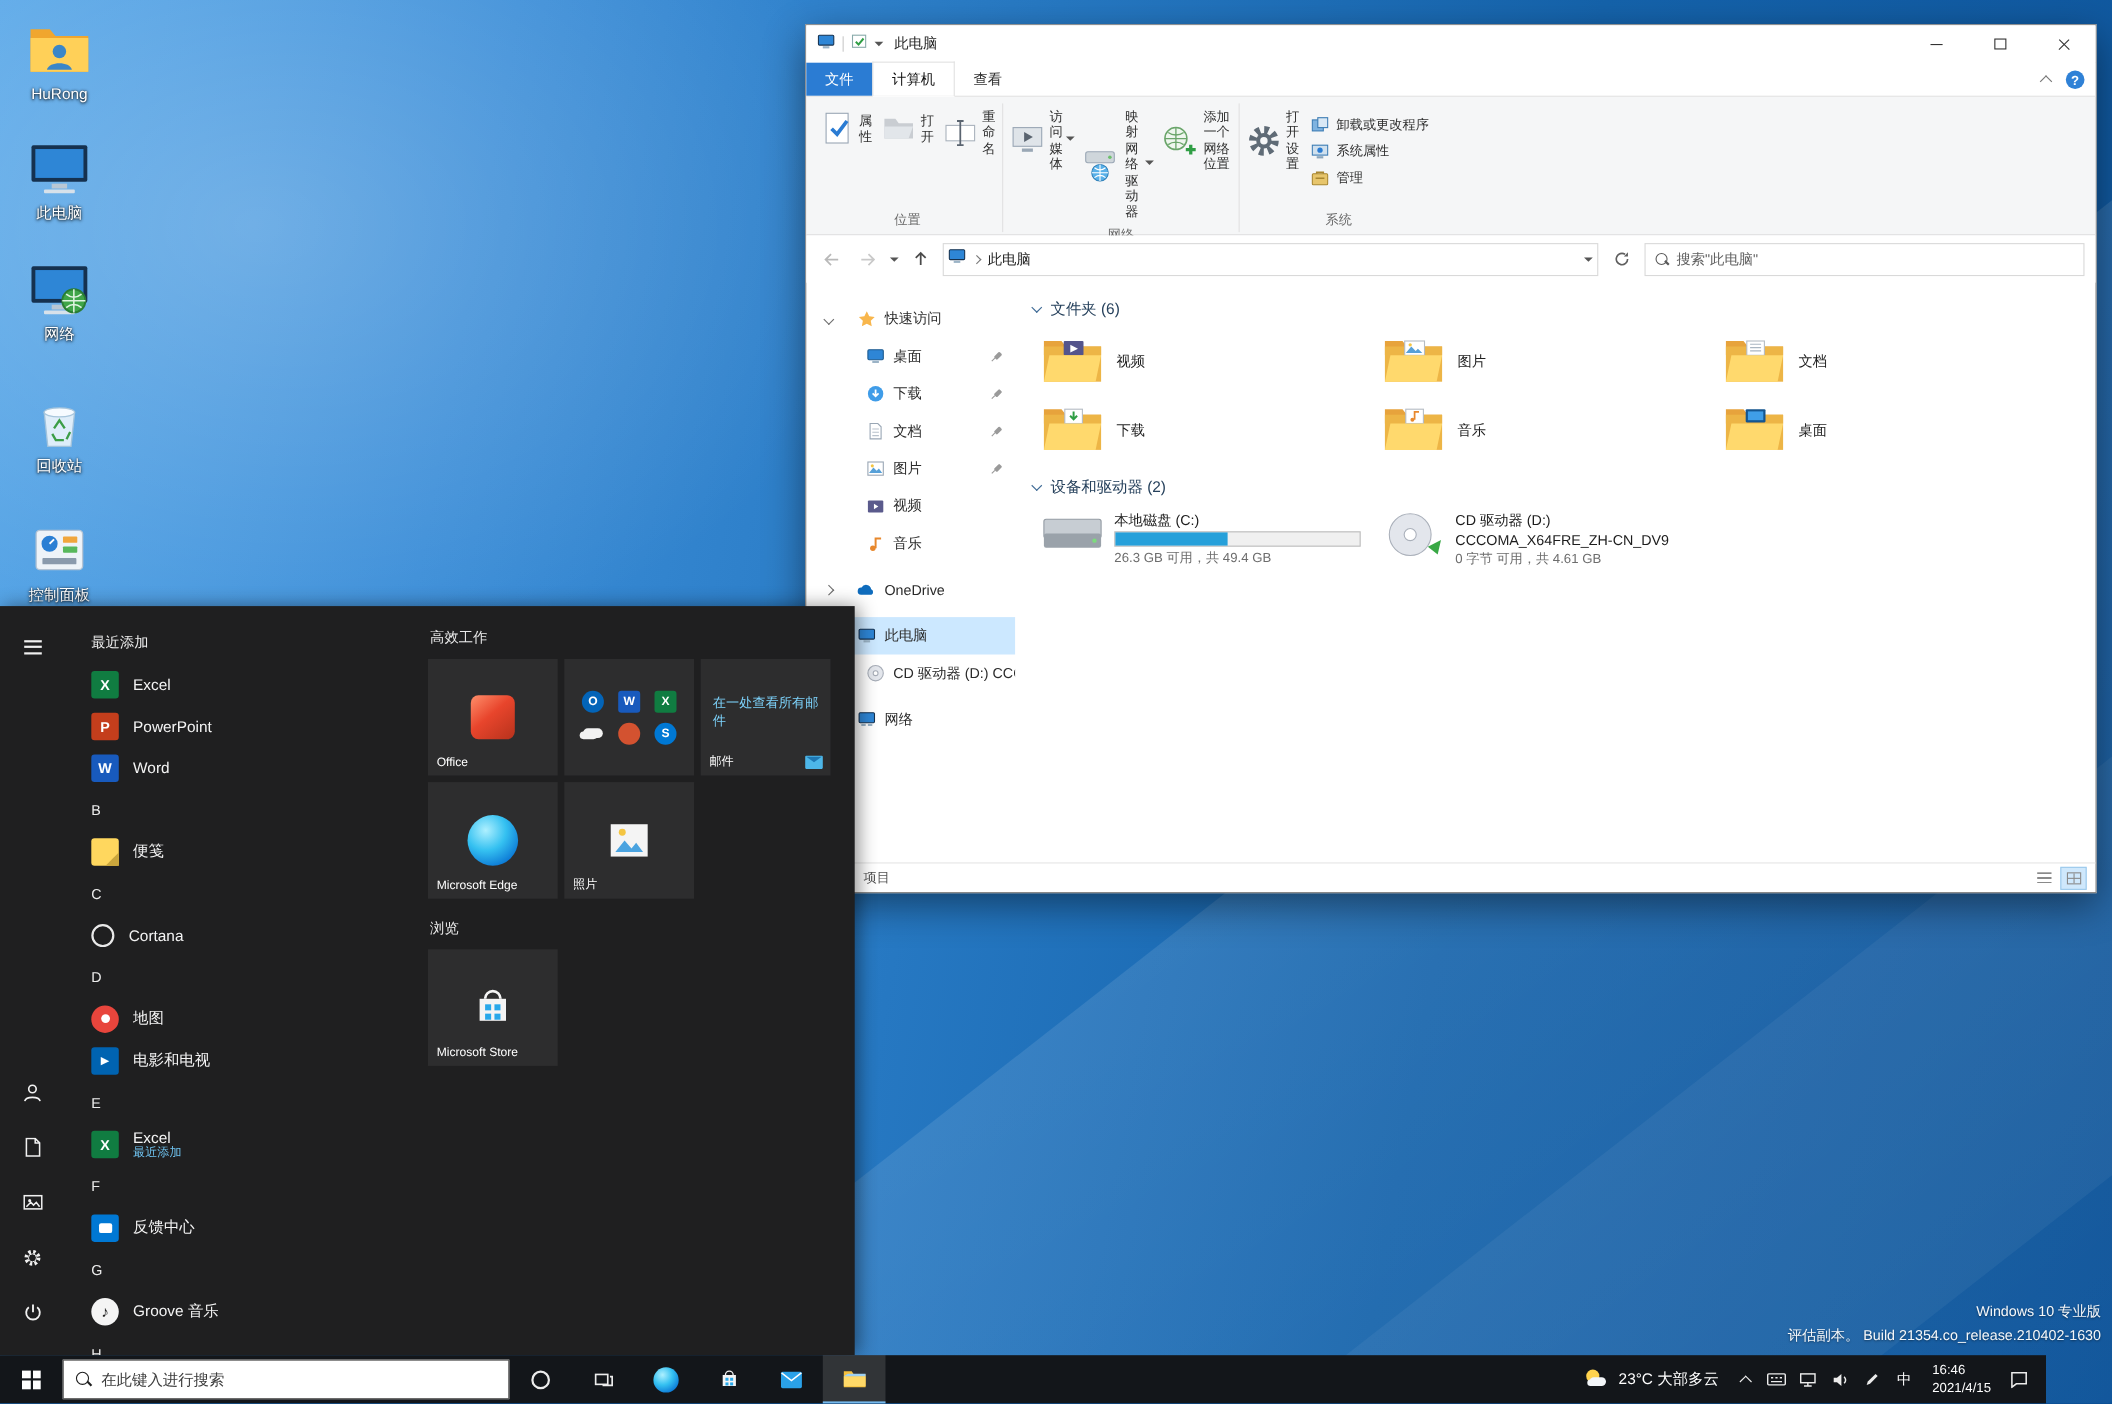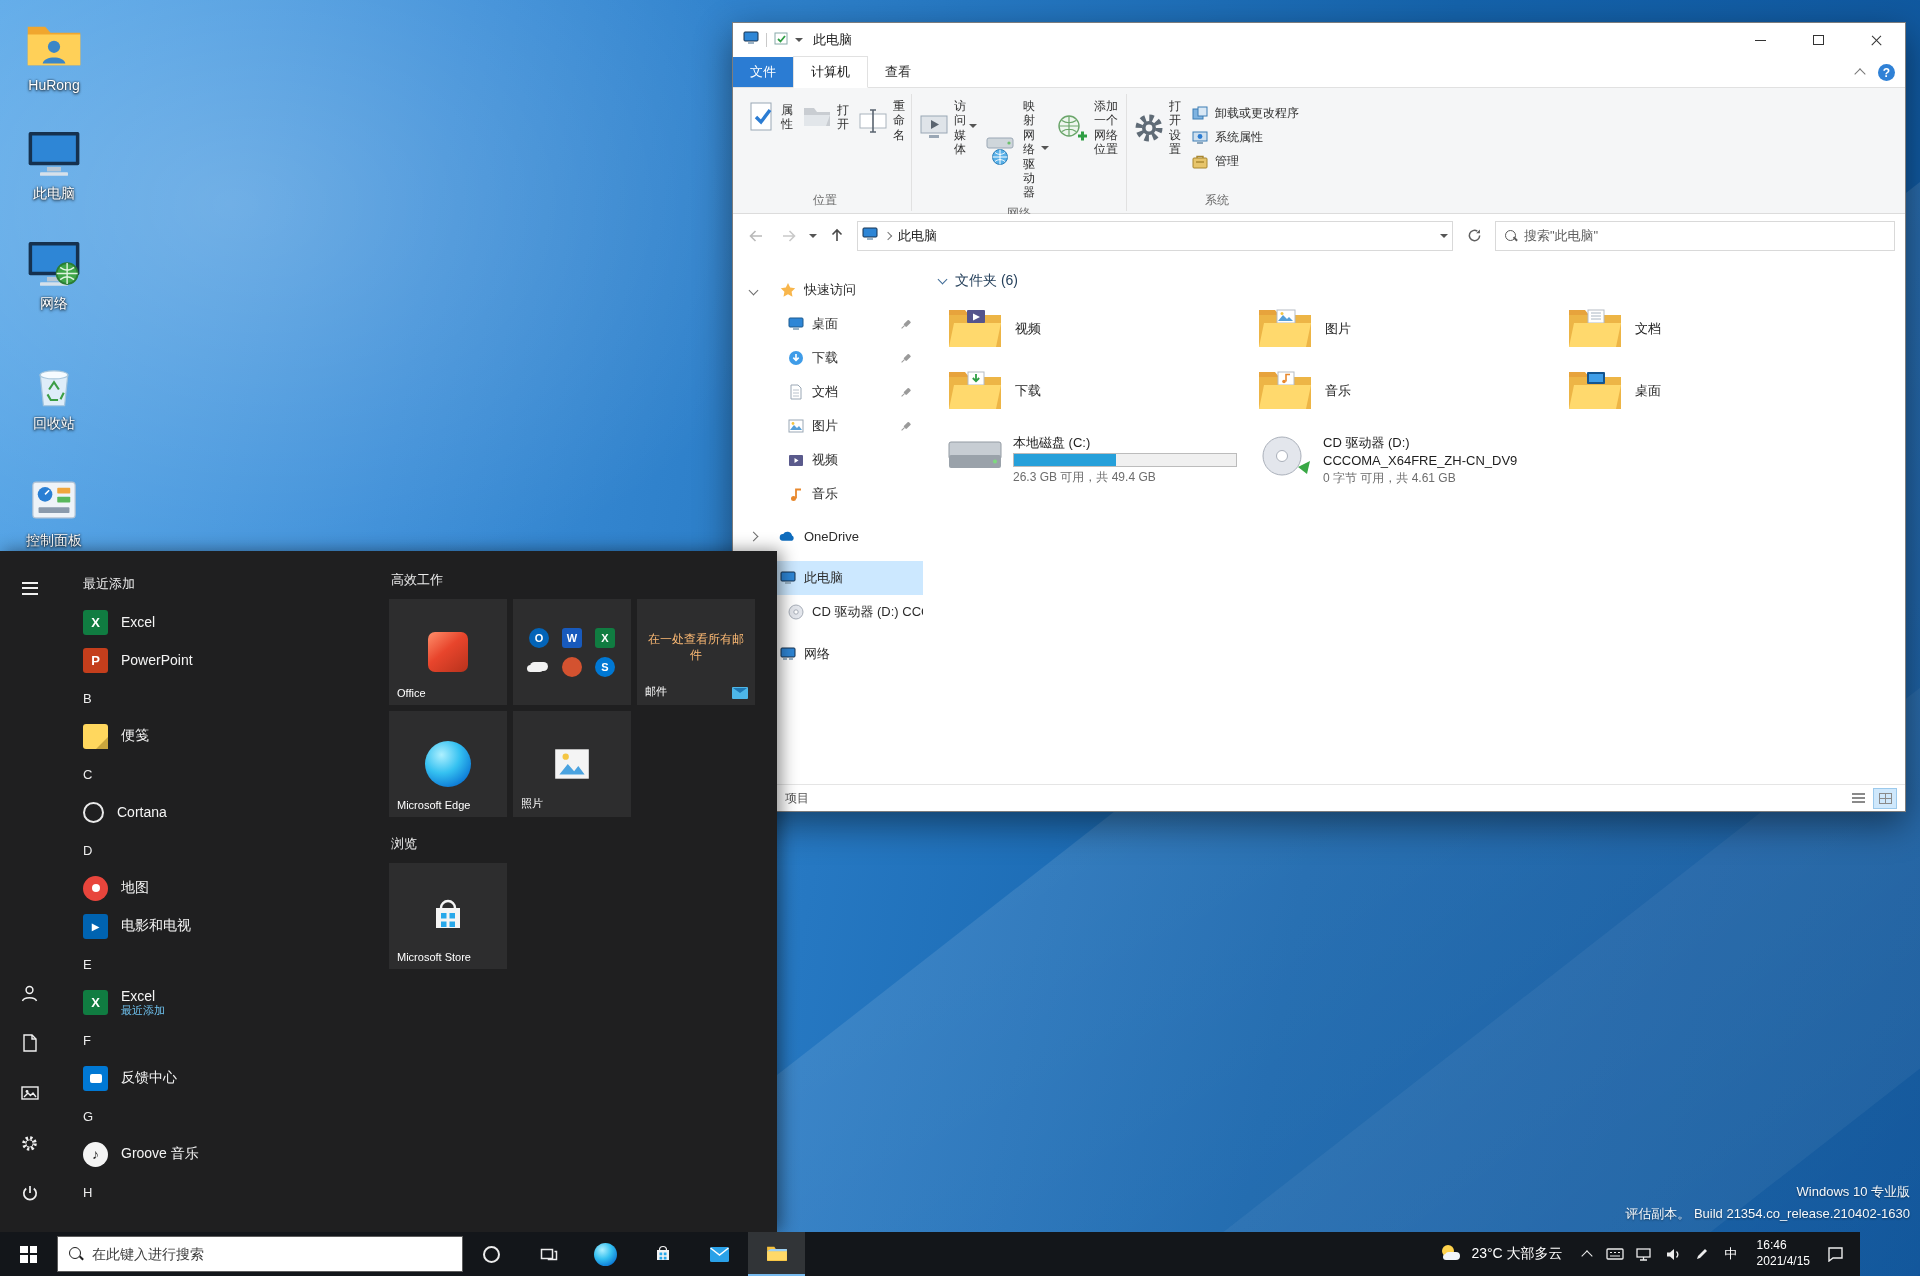--- a/index.html
+++ b/index.html
@@ -147,21 +147,21 @@
 .edge-logo{width:46px;height:46px;border-radius:50%;background:radial-gradient(circle at 36% 30%,#aef0ff,#35c1f1 42%,#0d7bd6 78%,#0a5ea8)}
 .live-grid{display:grid;grid-template-columns:repeat(3,20px);gap:9px 13px}
 .lt{width:20px;height:20px;border-radius:3px;display:flex;align-items:center;justify-content:center;font-size:11px;font-weight:bold;color:#fff}
 .lt-outlook{background:#0364b8;border-radius:50%}.lt-outlook::before{content:"O"}
 .lt-word{background:#185abd}.lt-word::before{content:"W"}
 .lt-excel{background:#107c41}.lt-excel::before{content:"X"}
 .lt-cloud{background:transparent}
 .lt-cloud::before{content:"";width:18px;height:9px;background:#f2f2f2;border-radius:8px;box-shadow:-4px 2px 0 -1px #f2f2f2}
 .lt-red{background:#d35230;border-radius:50%}
 .lt-skype{background:#0078d4;border-radius:50%}.lt-skype::before{content:"S"}
-.mail-center{width:96px;text-align:center;font-size:12px;color:#fdba74;line-height:1.35;margin-top:-10px}
+.mail-center{width:96px;text-align:left;font-size:12px;color:#7dd3fc;line-height:1.35;margin-top:-10px}
 .mail-env{position:absolute;right:7px;bottom:6px;width:16px;height:12px;background:#4db6e8;border-radius:1px;position:absolute}
 .mail-env::before{content:"";position:absolute;left:1px;top:1px;border:7px solid transparent;border-top:5px solid #1f78b4;width:0}
 
 
 .taskbar{position:absolute;left:0;bottom:0;width:1860px;height:44px;background:#13161a;z-index:100;display:flex;align-items:stretch}
 .tb-btn{width:57px;display:flex;align-items:center;justify-content:center}
 .win-logo{width:17px;height:17px;display:grid;grid-template-columns:1fr 1fr;gap:2px}
 .win-logo i{background:#fff}
 .tb-search{width:406px;margin:4px 0;background:#fff;border:1px solid #5c5c5c;display:flex;align-items:center;gap:9px;padding:0 11px}
 .tb-search input{border:0;outline:0;flex:1;font-size:14px;background:transparent;color:#1f1f1f}
@@ -629,20 +629,24 @@
               <path d="M2 3h16l4 5h32v8H2z" fill="#e7a33c"></path>
               <rect x="2" y="8" width="52" height="32" fill="#edb546"></rect>
               <rect x="20" y="3" width="18" height="12" rx="1" fill="#14558f"></rect>
               <rect x="22" y="5" width="14" height="8" fill="#3f9ee8"></rect>
               <path d="M7 16h47l-5 24H2z" fill="#ffd96d"></path>
             </svg>
           <span class="fname">桌面</span>
         </div>
       </div>
 
+      <div class="sec-hdr">
+        <span class="chev"></span>
+        <span>设备和驱动器 (2)</span>
+      </div>
       <div class="drive-grid">
         <div class="dtile">
           <svg width="56" height="44" viewBox="0 0 56 44">
               <rect x="2" y="9" width="52" height="17" rx="2" fill="#c7cdd3" stroke="#939ba3"></rect>
               <rect x="2" y="22" width="52" height="13" rx="2" fill="#9aa2aa"></rect>
               <circle cx="48" cy="28.5" r="2" fill="#7ddb7d"></circle>
             </svg>
           <div class="dinfo">
             <span class="dname">本地磁盘 (C:)</span>
             <div class="dbar">
@@ -725,20 +729,24 @@
 
   <div class="applist">
     <div class="lhead">最近添加</div>
     <div class="lrow">
         <span class="app-ico ico-excel"></span>
         <span class="app-label">Excel</span>
       </div>
     <div class="lrow">
         <span class="app-ico ico-ppt"></span>
         <span class="app-label">PowerPoint</span>
+      </div>
+    <div class="lrow">
+        <span class="app-ico ico-word"></span>
+        <span class="app-label">Word</span>
       </div>
     <div class="lhead">B</div>
     <div class="lrow">
         <span class="app-ico ico-sticky"></span>
         <span class="app-label">便笺</span>
       </div>
     <div class="lhead">C</div>
     <div class="lrow">
         <span class="app-ico ico-cortana"></span>
         <span class="app-label">Cortana</span>

